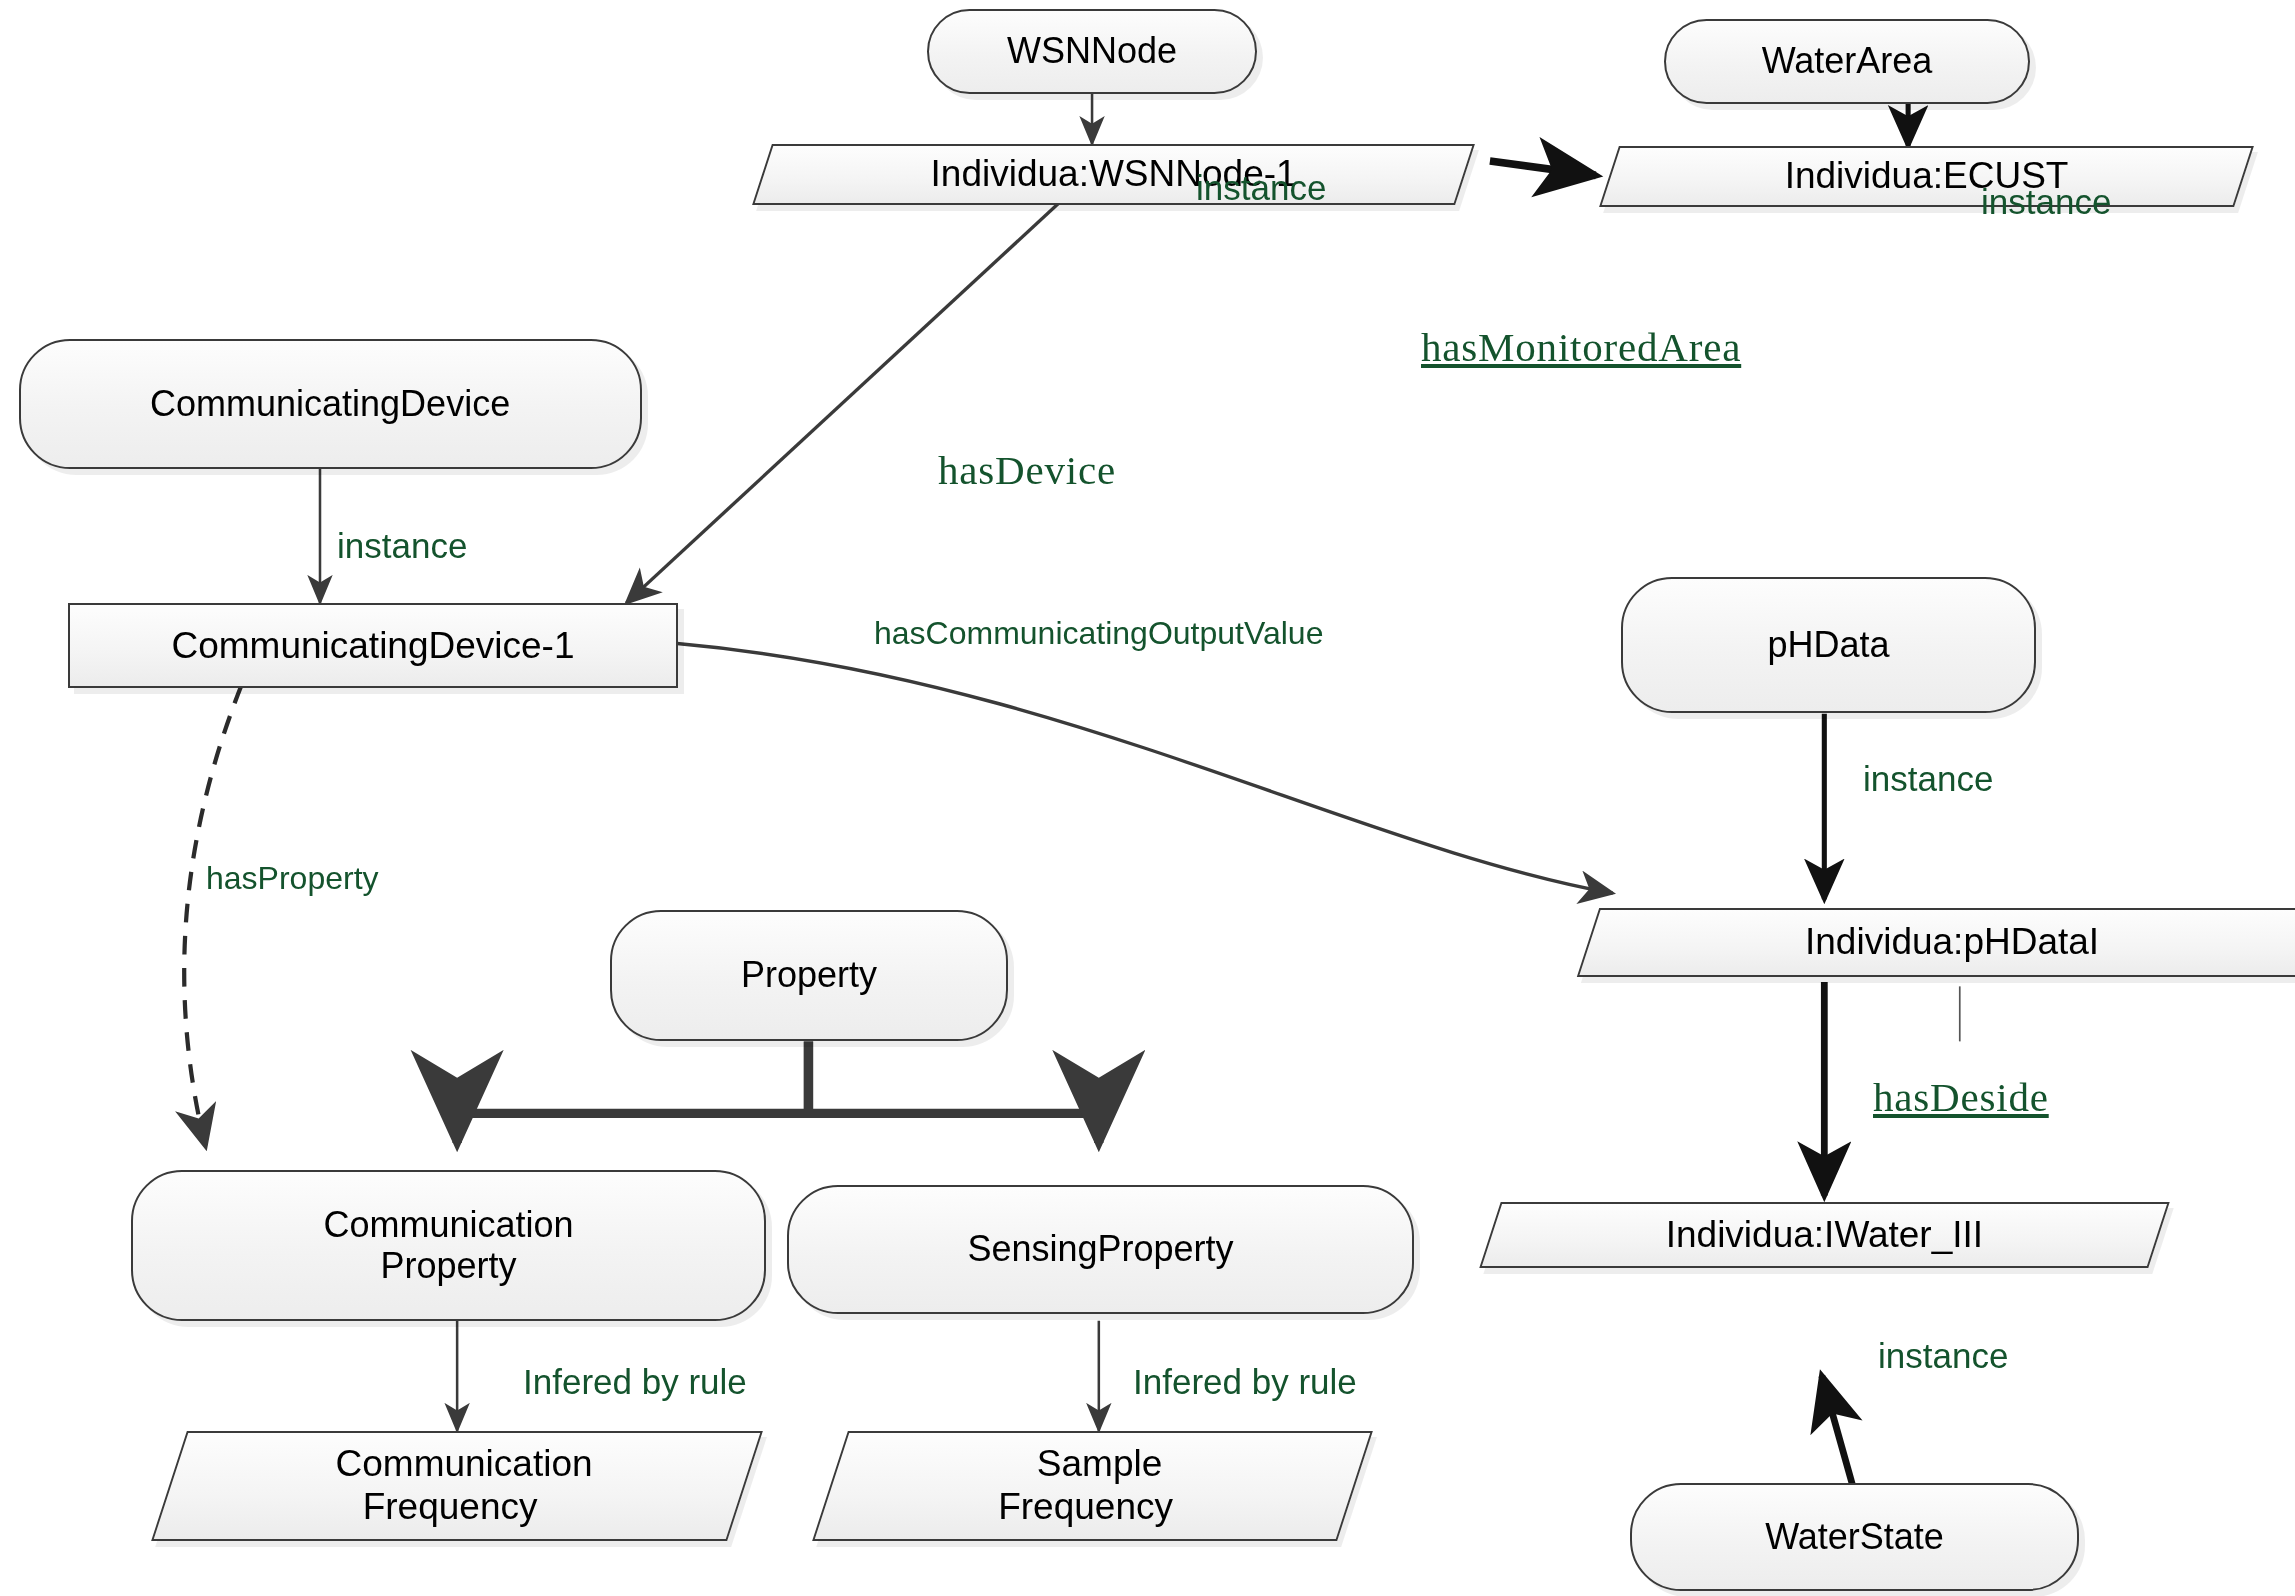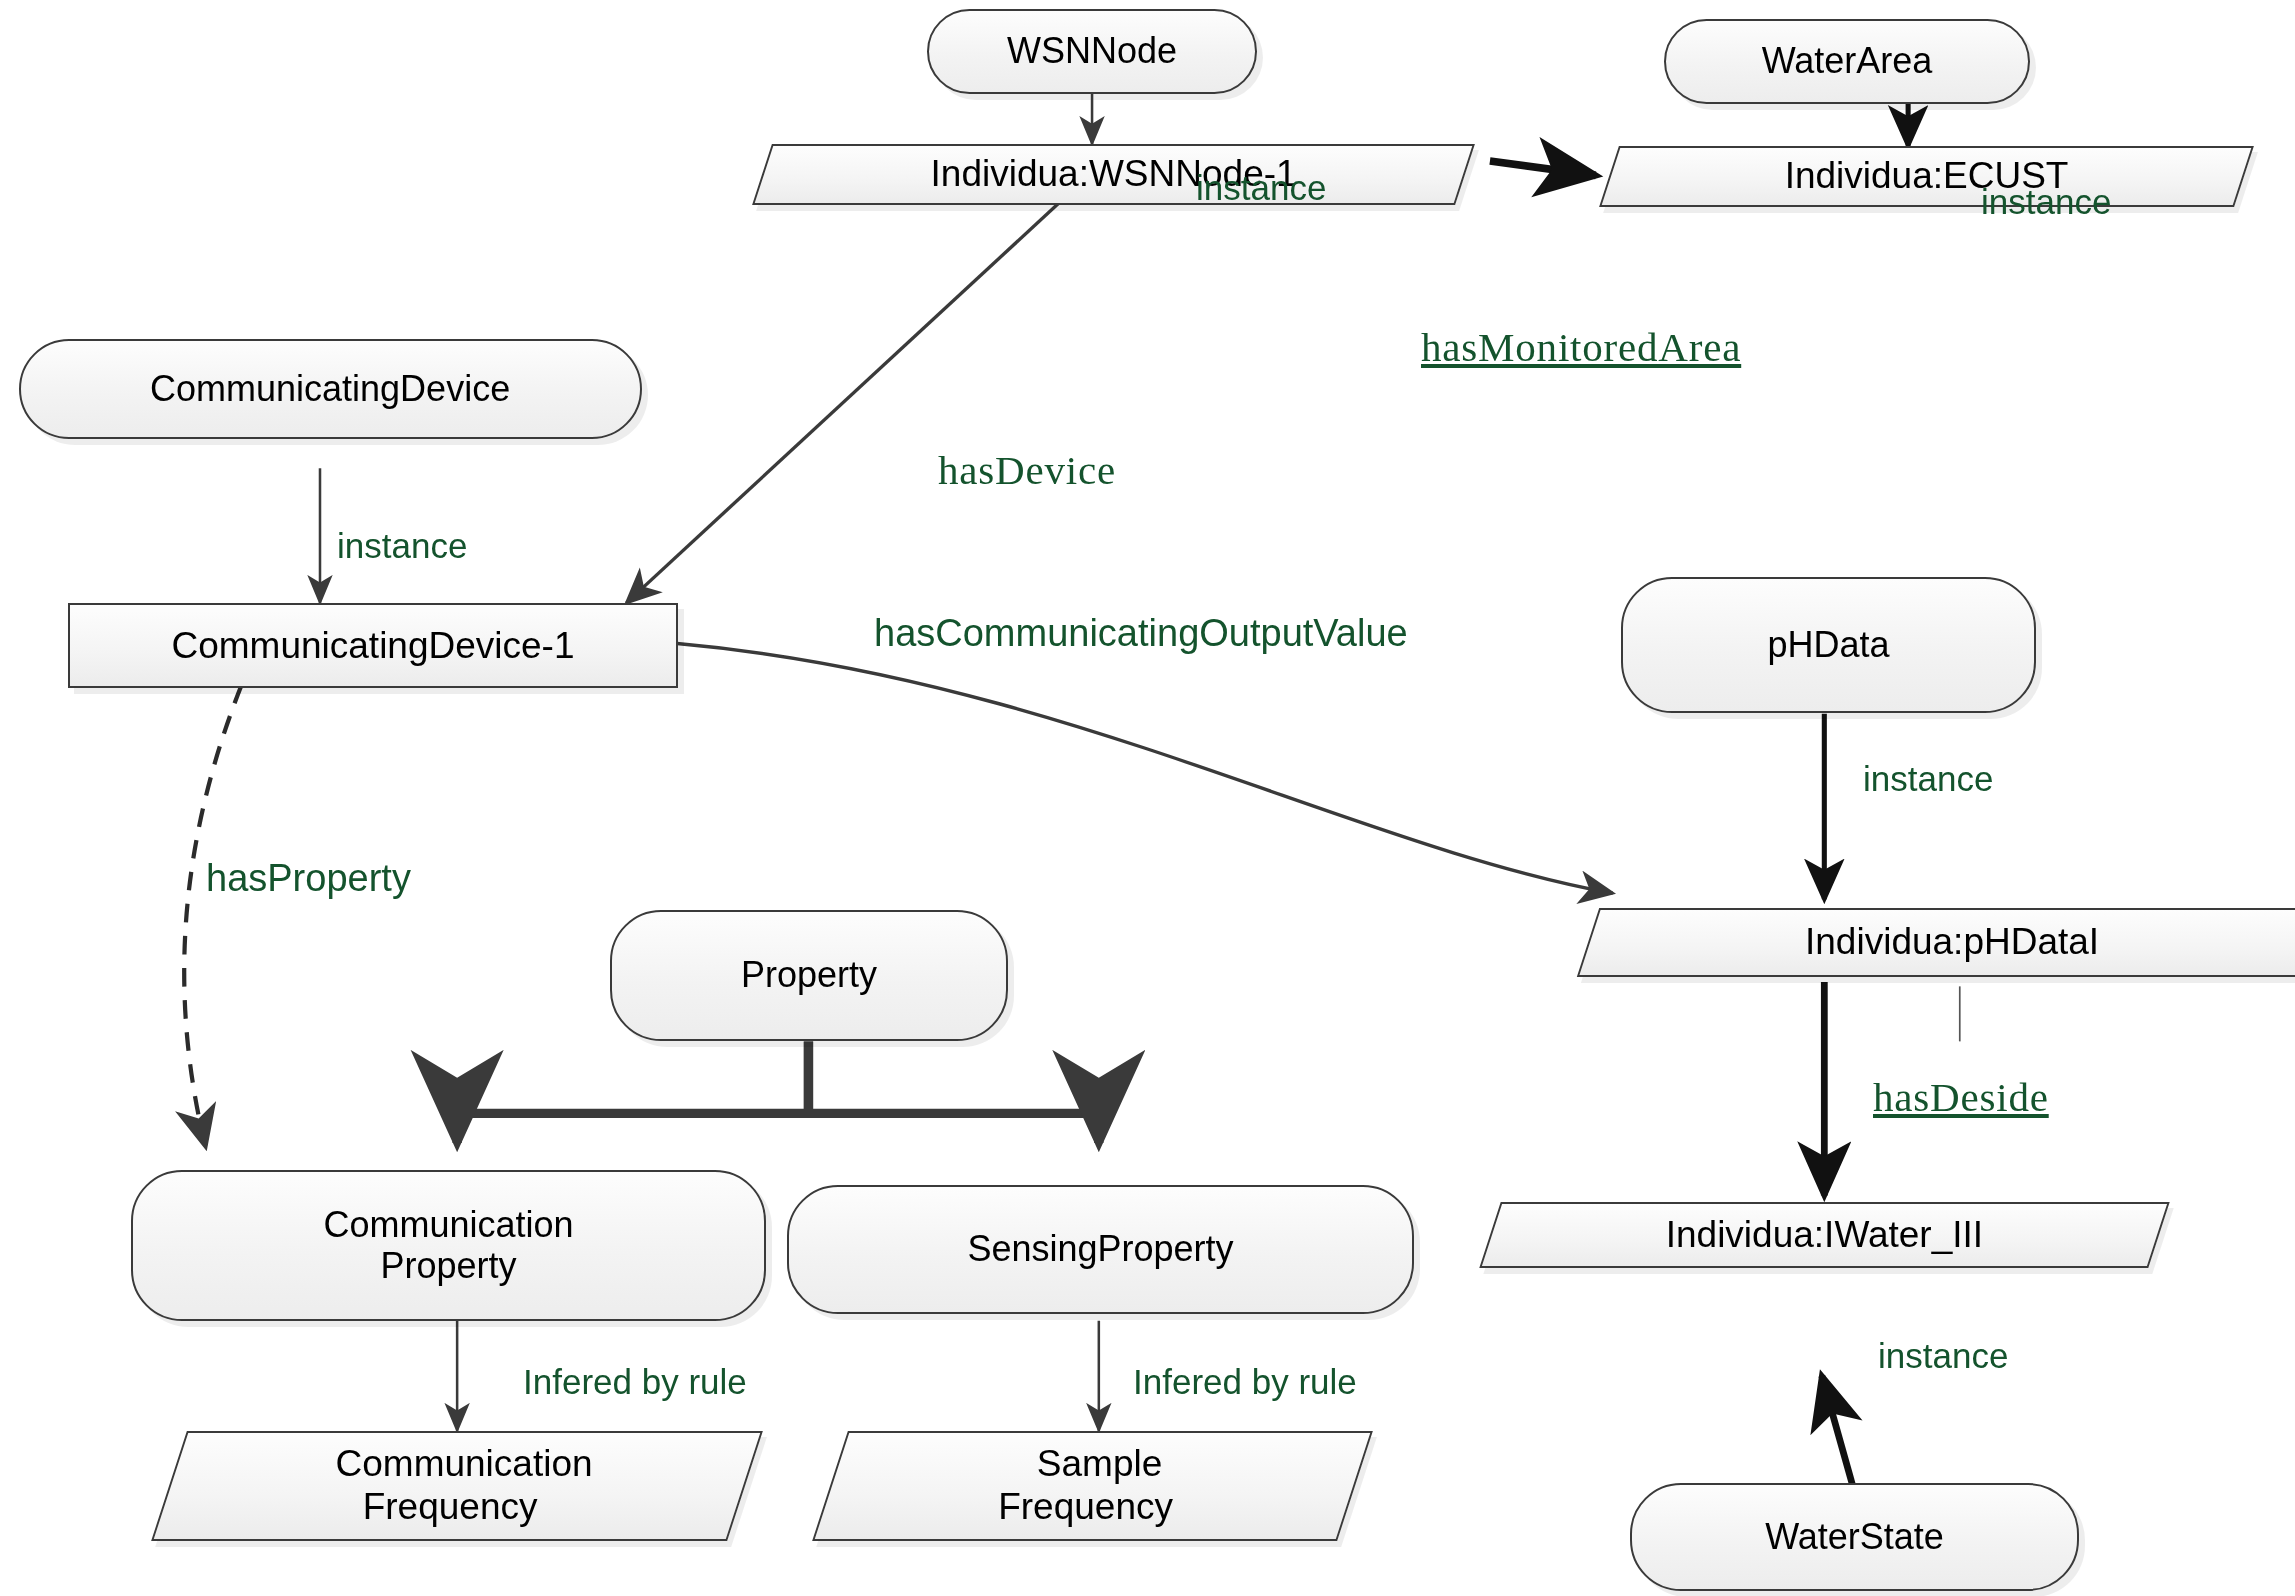--- a/index.html
+++ b/index.html
@@ -41,21 +41,21 @@
     border:2.5px solid #3a3a3a;
     background:linear-gradient(180deg,#fdfdfd 0%,#f4f4f4 60%,#ececec 100%);
     box-shadow:6px 6px 0 rgba(0,0,0,0.07);
     font-size:37px;
   }
 
   
   .elabel{position:absolute;color:#14532d;white-space:nowrap;}
   .lbl-sans{font-family:"Liberation Sans", sans-serif;font-size:35px;}
   .lbl-serif{font-family:"Liberation Serif", serif;font-size:41px;letter-spacing:0.8px;}
-  .lbl-big-sans{font-family:"Liberation Sans", sans-serif;font-size:38px;}
+  .lbl-big-sans{font-family:"Liberation Sans", sans-serif;font-size:32px;}
 </style>
 </head>
 <body>
 
 <div id="canvas">
 
   <svg class="edges" viewBox="0 0 2711 1885" xmlns="http://www.w3.org/2000/svg">
     <defs>
       <marker id="arrow-thin" markerWidth="14" markerHeight="14" refX="11" refY="5" orient="auto" markerUnits="strokeWidth">
         <path d="M0,0 L12,5 L0,10 L3,5 z" fill="#3a3a3a"></path>
@@ -124,21 +124,21 @@
   </svg>
 
   <div class="node cls" style="left:927px;top:8.5px;width:330px;height:85px;">
     <span>WSNNode</span>
   </div>
 
   <div class="node cls" style="left:1664px;top:18.6px;width:366px;height:85px;">
     <span>WaterArea</span>
   </div>
 
-  <div class="node cls" style="left:18.6px;top:339px;width:623px;height:100px;">
+  <div class="node cls" style="left:18.6px;top:339px;width:623px;height:130px;">
     <span>CommunicatingDevice</span>
   </div>
 
   <div class="node cls" style="left:1621px;top:577px;width:415px;height:136px;">
     <span>pHData</span>
   </div>
 
   <div class="node cls" style="left:610px;top:910px;width:398px;height:131px;">
     <span>Property</span>
   </div>

